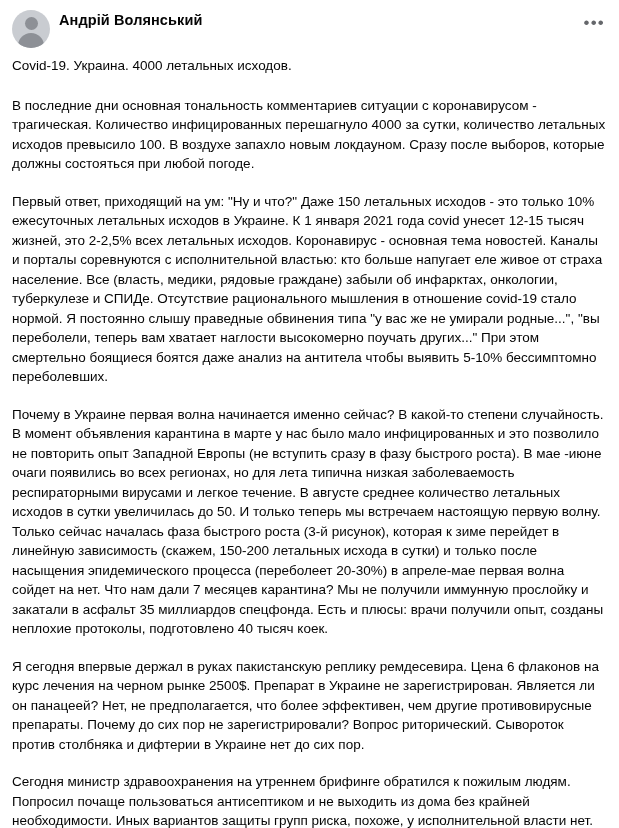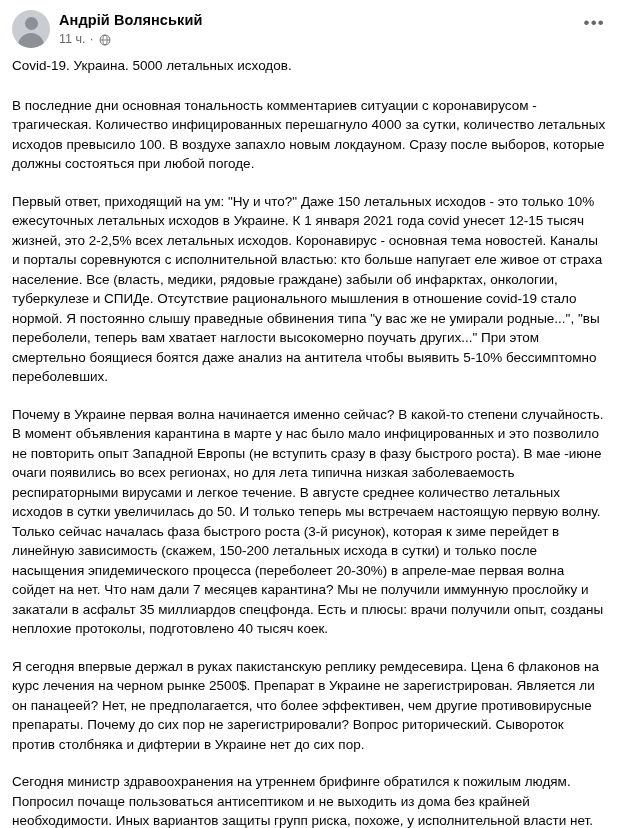--- a/index.html
+++ b/index.html
@@ -112,37 +112,26 @@
 </style>
 </head>
 <body>
 
 <div class="post">
 
   <div class="post-header">
     <div class="avatar"></div>
     <div class="header-text">
       <div class="author">Андрій Волянський</div>
-      <div class="meta">
-        <span>11 ч.</span>
-        <span>·</span>
-        <span class="globe-icon">
-          <svg width="12" height="12" viewBox="0 0 16 16">
-            <circle cx="8" cy="8" r="6.6" fill="none" stroke="#65676b" stroke-width="1.2"></circle>
-            <ellipse cx="8" cy="8" rx="2.8" ry="6.6" fill="none" stroke="#65676b" stroke-width="1.1"></ellipse>
-            <line x1="1.5" y1="8" x2="14.5" y2="8" stroke="#65676b" stroke-width="1.1"></line>
-          </svg>
-        </span>
-      </div>
     </div>
     <div class="dots">•••</div>
   </div>
 
   <div class="post-body">
-    <p class="para first">Covid-19. Украина. 5000 летальных исходов.</p>
+    <p class="para first">Covid-19. Украина. 4000 летальных исходов.</p>
     <p class="para">В последние дни основная тональность комментариев ситуации с коронавирусом - трагическая. Количество инфицированных перешагнуло 4000 за сутки, количество летальных исходов превысило 100. В воздухе запахло новым локдауном. Сразу после выборов, которые должны состояться при любой погоде.</p>
     <p class="para">Первый ответ, приходящий на ум: "Ну и что?" Даже 150 летальных исходов - это только 10% ежесуточных летальных исходов в Украине. К 1 января 2021 года covid унесет 12-15 тысяч жизней, это 2-2,5% всех летальных исходов. Коронавирус - основная тема новостей. Каналы и порталы соревнуются с исполнительной властью: кто больше напугает еле живое от страха население. Все (власть, медики, рядовые граждане) забыли об инфарктах, онкологии, туберкулезе и СПИДе. Отсутствие рационального мышления в отношение covid-19 стало нормой. Я постоянно слышу праведные обвинения типа "у вас же не умирали родные...", "вы переболели, теперь вам хватает наглости высокомерно поучать других..." При этом смертельно боящиеся боятся даже анализ на антитела чтобы выявить 5-10% бессимптомно переболевших.</p>
     <p class="para">Почему в Украине первая волна начинается именно сейчас? В какой-то степени случайность. В момент объявления карантина в марте у нас было мало инфицированных и это позволило не повторить опыт Западной Европы (не вступить сразу в фазу быстрого роста). В мае -июне очаги появились во всех регионах, но для лета типична низкая заболеваемость респираторными вирусами и легкое течение. В августе среднее количество летальных исходов в сутки увеличилась до 50. И только теперь мы встречаем настоящую первую волну. Только сейчас началась фаза быстрого роста (3-й рисунок), которая к зиме перейдет в линейную зависимость (скажем, 150-200 летальных исхода в сутки) и только после насыщения эпидемического процесса (переболеет 20-30%) в апреле-мае первая волна сойдет на нет. Что нам дали 7 месяцев карантина? Мы не получили иммунную прослойку и закатали в асфальт 35 миллиардов спецфонда. Есть и плюсы: врачи получили опыт, созданы неплохие протоколы, подготовлено 40 тысяч коек.</p>
     <p class="para">Я сегодня впервые держал в руках пакистанскую реплику ремдесевира. Цена 6 флаконов на курс лечения на черном рынке 2500$. Препарат в Украине не зарегистрирован. Является ли он панацеей? Нет, не предполагается, что более эффективен, чем другие противовирусные препараты.  Почему до сих пор не зарегистрировали? Вопрос риторический. Сывороток против столбняка и дифтерии в Украине нет до сих пор.</p>
     <p class="para">Сегодня министр здравоохранения на утреннем брифинге обратился к пожилым людям. Попросил почаще пользоваться антисептиком и не выходить из дома без крайней необходимости. Иных вариантов защиты групп риска, похоже, у исполнительной власти нет.</p>
 
   </div>
 
 </div>
 

